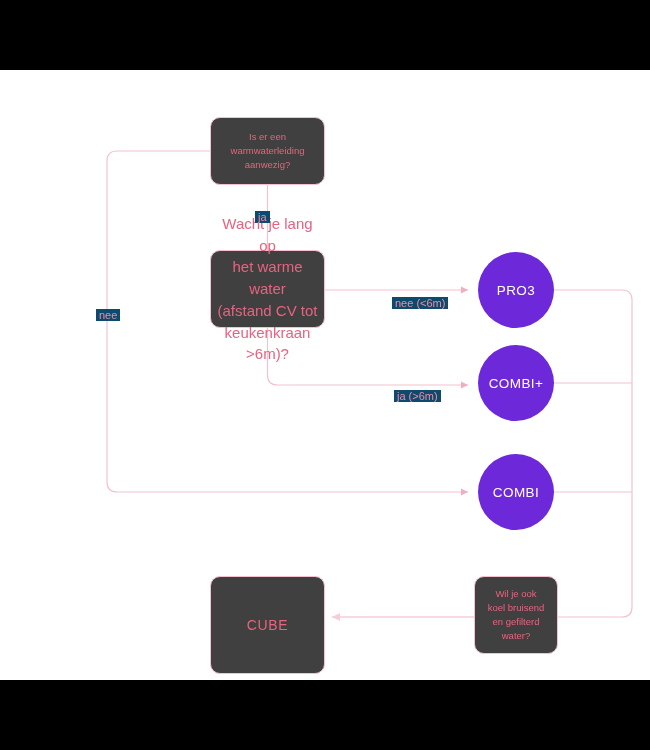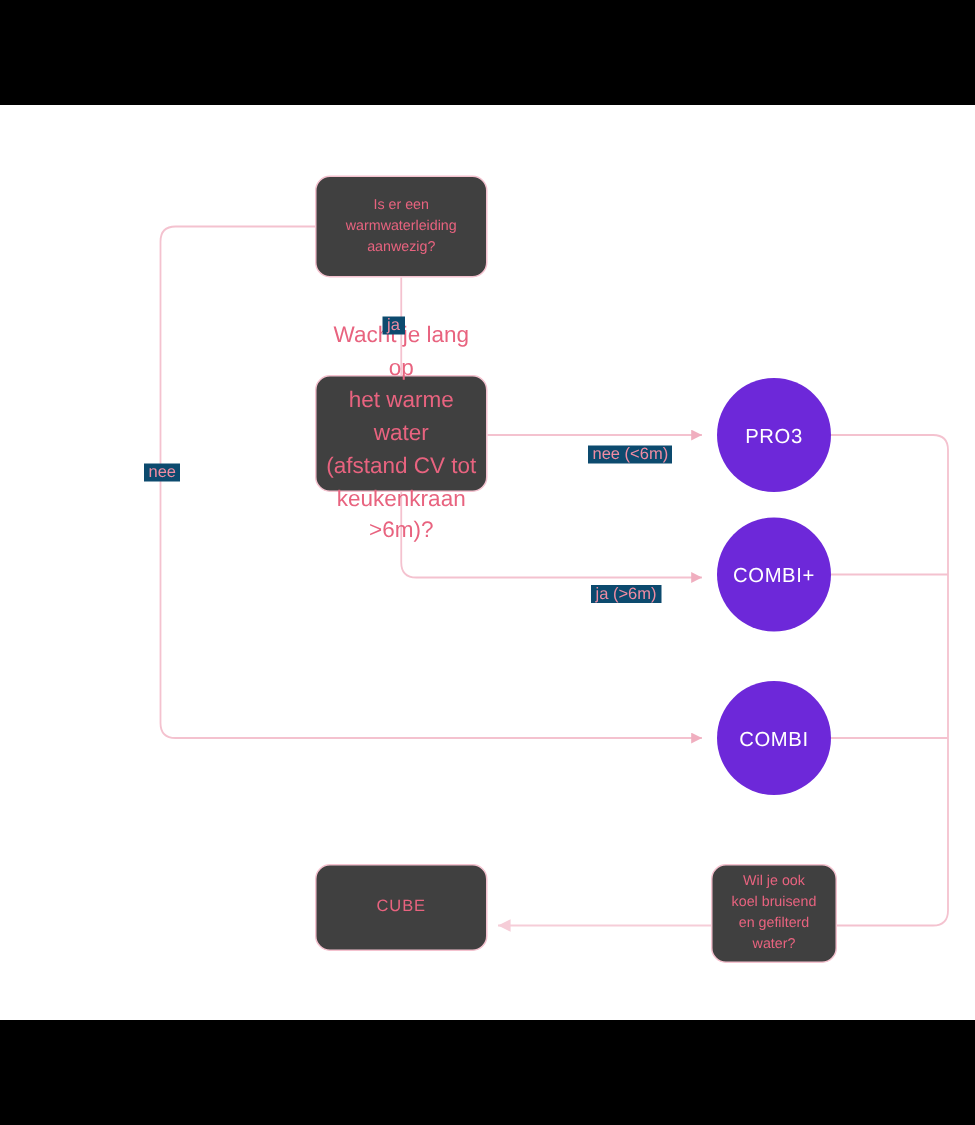--- a/index.html
+++ b/index.html
@@ -38,22 +38,22 @@
     justify-content: center;
     text-align: center;
     color: #e8637f;
     line-height: 1.45;
     z-index: 3;
   }
   .node-box .txt { padding: 0 6px; white-space: pre-line; }
 
   #box-q1 { left: 210px; top: 47px;  width: 115px; height: 68px; font-size: 9.5px; }
   #box-q2 { left: 210px; top: 180px; width: 115px; height: 78px; font-size: 15px; }
-  #box-q3 { left: 474px; top: 506px; width: 84px;  height: 66px; font-size: 9.5px; }
-  #box-cube { left: 210px; top: 506px; width: 115px; height: 58px; font-size: 11px; letter-spacing: .6px; }
+  #box-q3 { left: 474px; top: 506px; width: 84px;  height: 78px; font-size: 9.5px; }
+  #box-cube { left: 210px; top: 506px; width: 115px; height: 98px; font-size: 14px; letter-spacing: .6px; }
 
   
   .node-circle {
     position: absolute;
     width: 76px; height: 76px;
     border-radius: 50%;
     background: #6d28d9;
     display: flex;
     align-items: center;
     justify-content: center;

